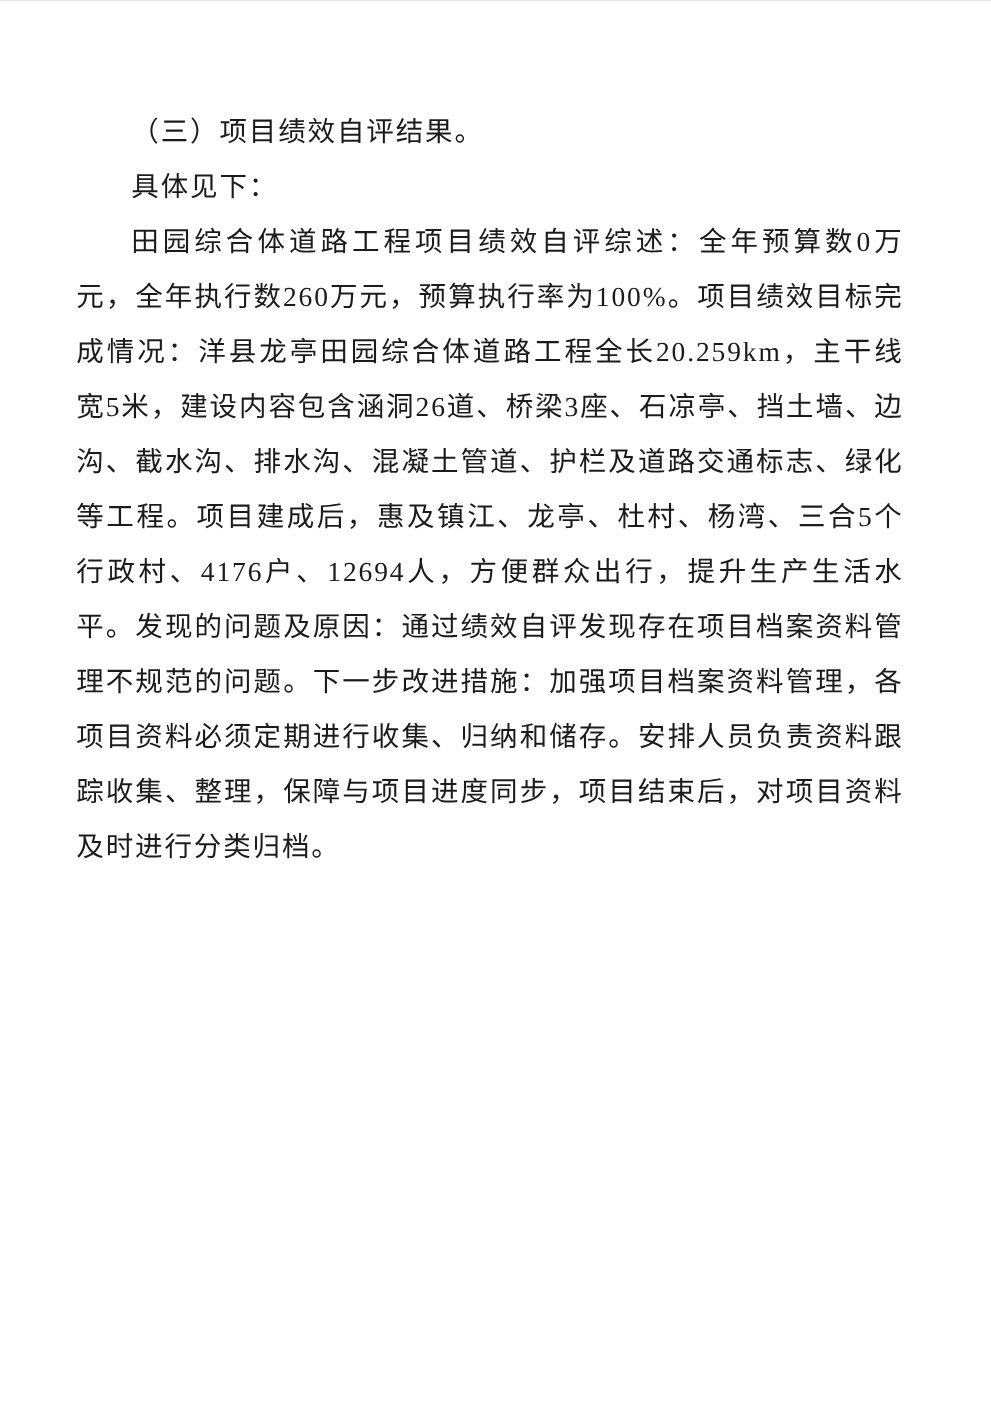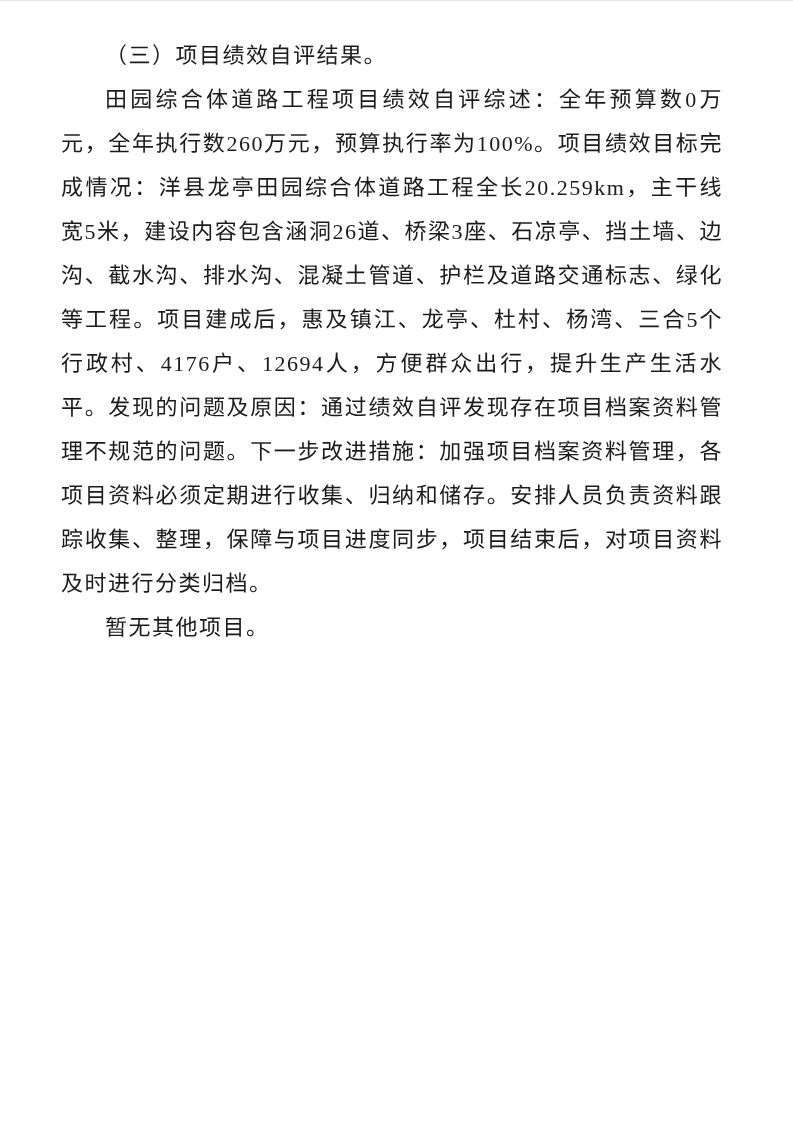--- a/index.html
+++ b/index.html
@@ -10,21 +10,21 @@
     background: #ffffff;
     overflow: hidden;
     font-family: "Liberation Serif", "DejaVu Serif", serif;
   }
   .sheet {
     position: relative;
     width: 793px;
     height: 1122px;
     background: #ffffff;
     border-top: 1px solid #e8e8e8; 
-    padding: 33px 70px 0 61px;
+    padding: 83px 70px 0 61px;
     color: #1b1b1b;
   }
   .doc-text p {
     margin: 0;
     font-size: 22px;
     line-height: 44px;
     letter-spacing: 1.5px;
     text-align: justify;
     text-align-last: left;
     text-indent: 2em;
@@ -33,16 +33,16 @@
   .heading {
     font-weight: normal; 
   }
 </style>
 </head>
 <body>
 
 <div class="sheet">
   <div class="doc-text">
     <p class="heading">（三）项目绩效自评结果。</p>
+    <p>具体见下：</p>
     <p>田园综合体道路工程项目绩效自评综述：全年预算数0万元，全年执行数260万元，预算执行率为100%。项目绩效目标完成情况：洋县龙亭田园综合体道路工程全长20.259km，主干线宽5米，建设内容包含涵洞26道、桥梁3座、石凉亭、挡土墙、边沟、截水沟、排水沟、混凝土管道、护栏及道路交通标志、绿化等工程。项目建成后，惠及镇江、龙亭、杜村、杨湾、三合5个行政村、4176户、12694人，方便群众出行，提升生产生活水平。发现的问题及原因：通过绩效自评发现存在项目档案资料管理不规范的问题。下一步改进措施：加强项目档案资料管理，各项目资料必须定期进行收集、归纳和储存。安排人员负责资料跟踪收集、整理，保障与项目进度同步，项目结束后，对项目资料及时进行分类归档。</p>
-    <p>暂无其他项目。</p>
   </div>
 </div>
 
 </body></html>

